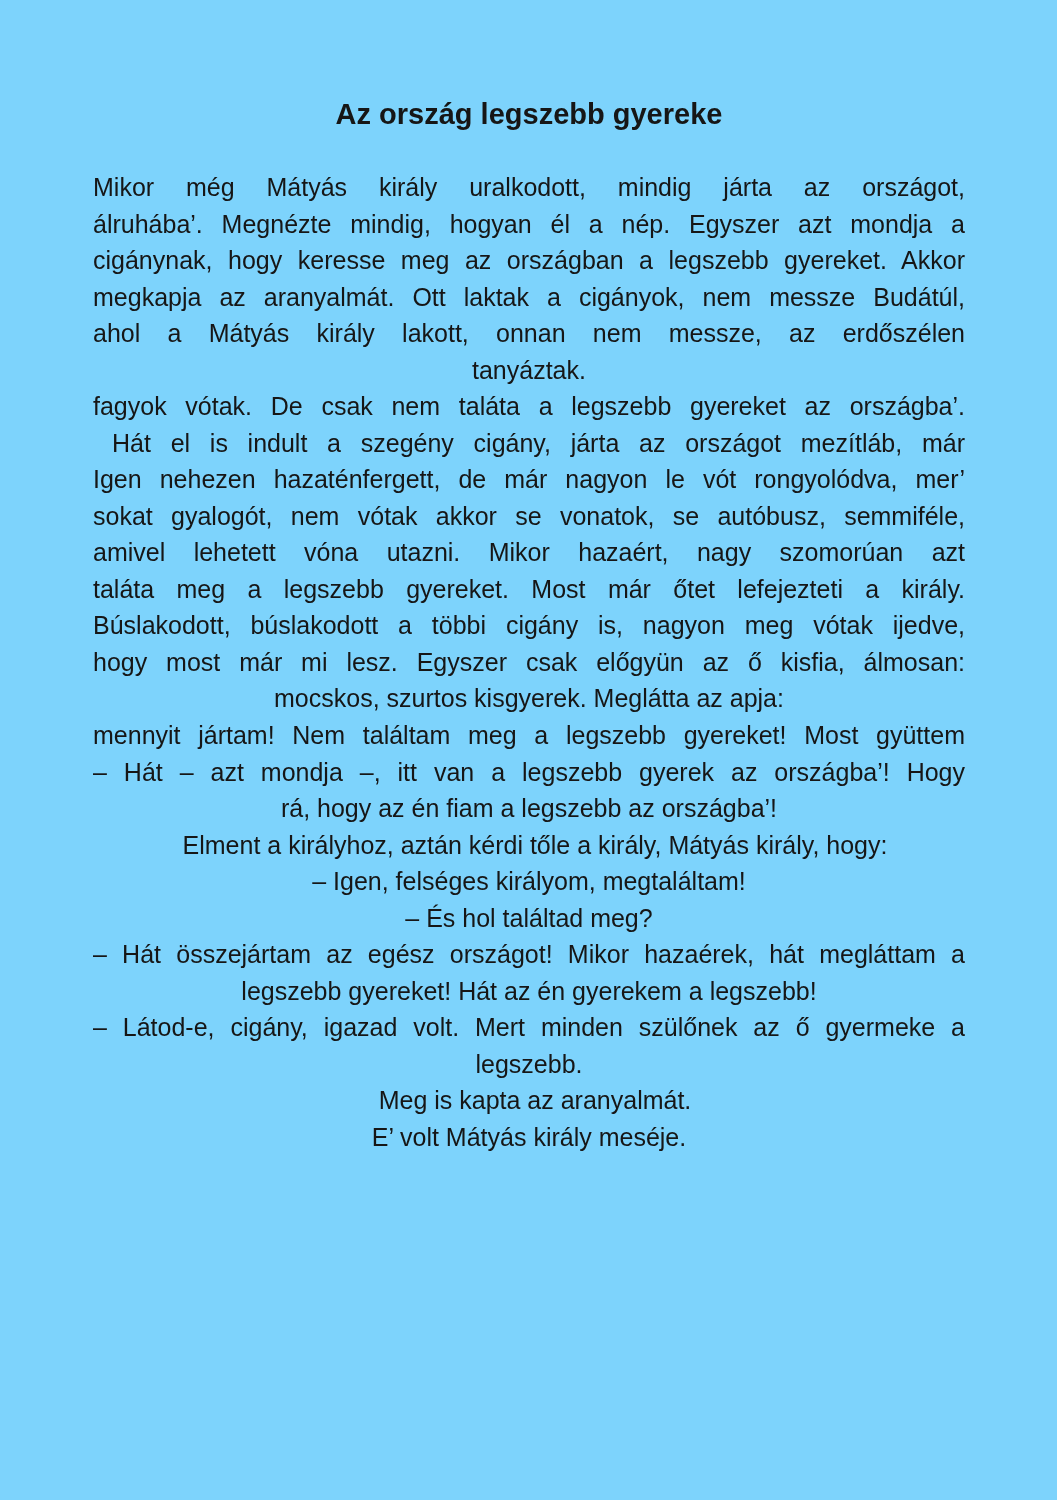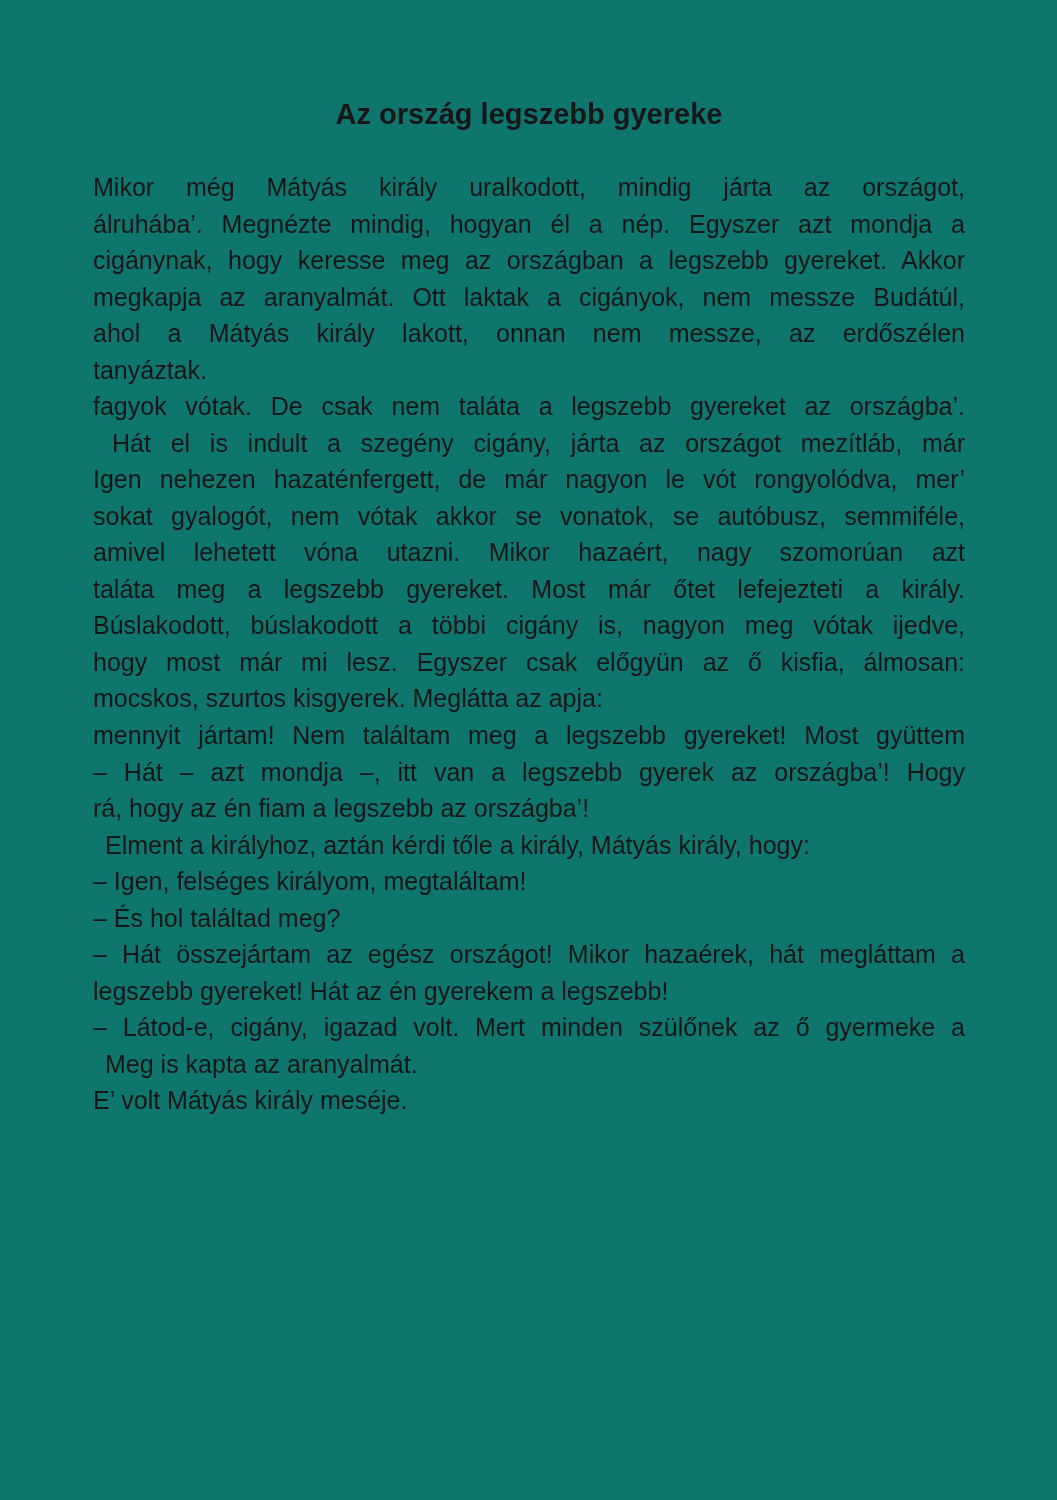--- a/index.html
+++ b/index.html
@@ -13,21 +13,21 @@
     position: relative;
     font-family: "Liberation Sans", "DejaVu Sans", sans-serif;
     color: #161616;
     overflow: hidden;
   }
   .page {
     position: absolute;
     left: 0; top: 0;
     width: 1057px;
     height: 1500px;
-    background: #0f766e;
+    background: #7dd3fc;
   }
   .content {
     position: absolute;
     left: 93px;
     top: 96px;
     width: 872px;
   }
   .doc-title {
     font-size: 29px;
     font-weight: 700;
@@ -35,21 +35,21 @@
     line-height: 37px;
     height: 37px;
     margin: 0 0 36px 0;
     letter-spacing: 0;
   }
   .lines {
     font-size: 25px;
     line-height: 36.53px;
   }
   .line {
-    text-align: left;
+    text-align: center;
     white-space: normal;
   }
   .line.just {
     text-align: justify;
     -moz-text-align-last: justify;
     text-align-last: justify;
   }
 </style>
 </head>
 <body>
@@ -75,17 +75,18 @@
         <div class="line">mocskos, szurtos kisgyerek. Meglátta az apja:</div>
         <div class="line just">mennyit jártam! Nem találtam meg a legszebb gyereket! Most gyüttem</div>
         <div class="line just">– Hát – azt mondja –, itt van a legszebb gyerek az országba’! Hogy</div>
         <div class="line">rá, hogy az én fiam a legszebb az országba’!</div>
         <div class="line" style="padding-left: 12px;">Elment a királyhoz, aztán kérdi tőle a király, Mátyás király, hogy:</div>
         <div class="line">– Igen, felséges királyom, megtaláltam!</div>
         <div class="line">– És hol találtad meg?</div>
         <div class="line just">– Hát összejártam az egész országot! Mikor hazaérek, hát megláttam a</div>
         <div class="line">legszebb gyereket! Hát az én gyerekem a legszebb!</div>
         <div class="line just">– Látod-e, cigány, igazad volt. Mert minden szülőnek az ő gyermeke a</div>
+        <div class="line">legszebb.</div>
         <div class="line" style="padding-left: 12px;">Meg is kapta az aranyalmát.</div>
         <div class="line">E’ volt Mátyás király meséje.</div>
       </div>
   </div>
 </div>
 
 </body></html>

